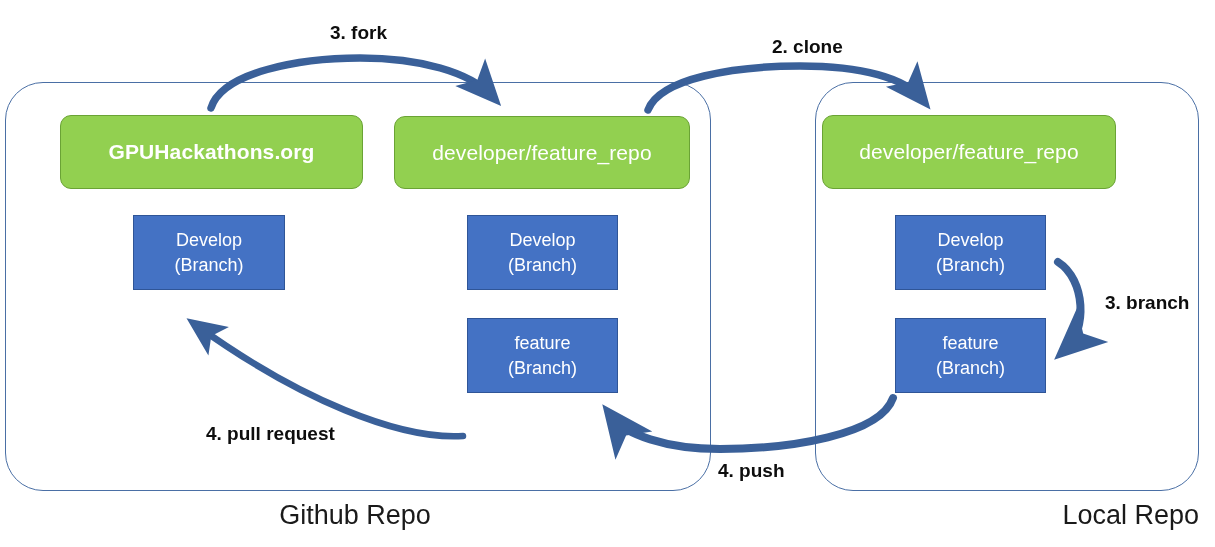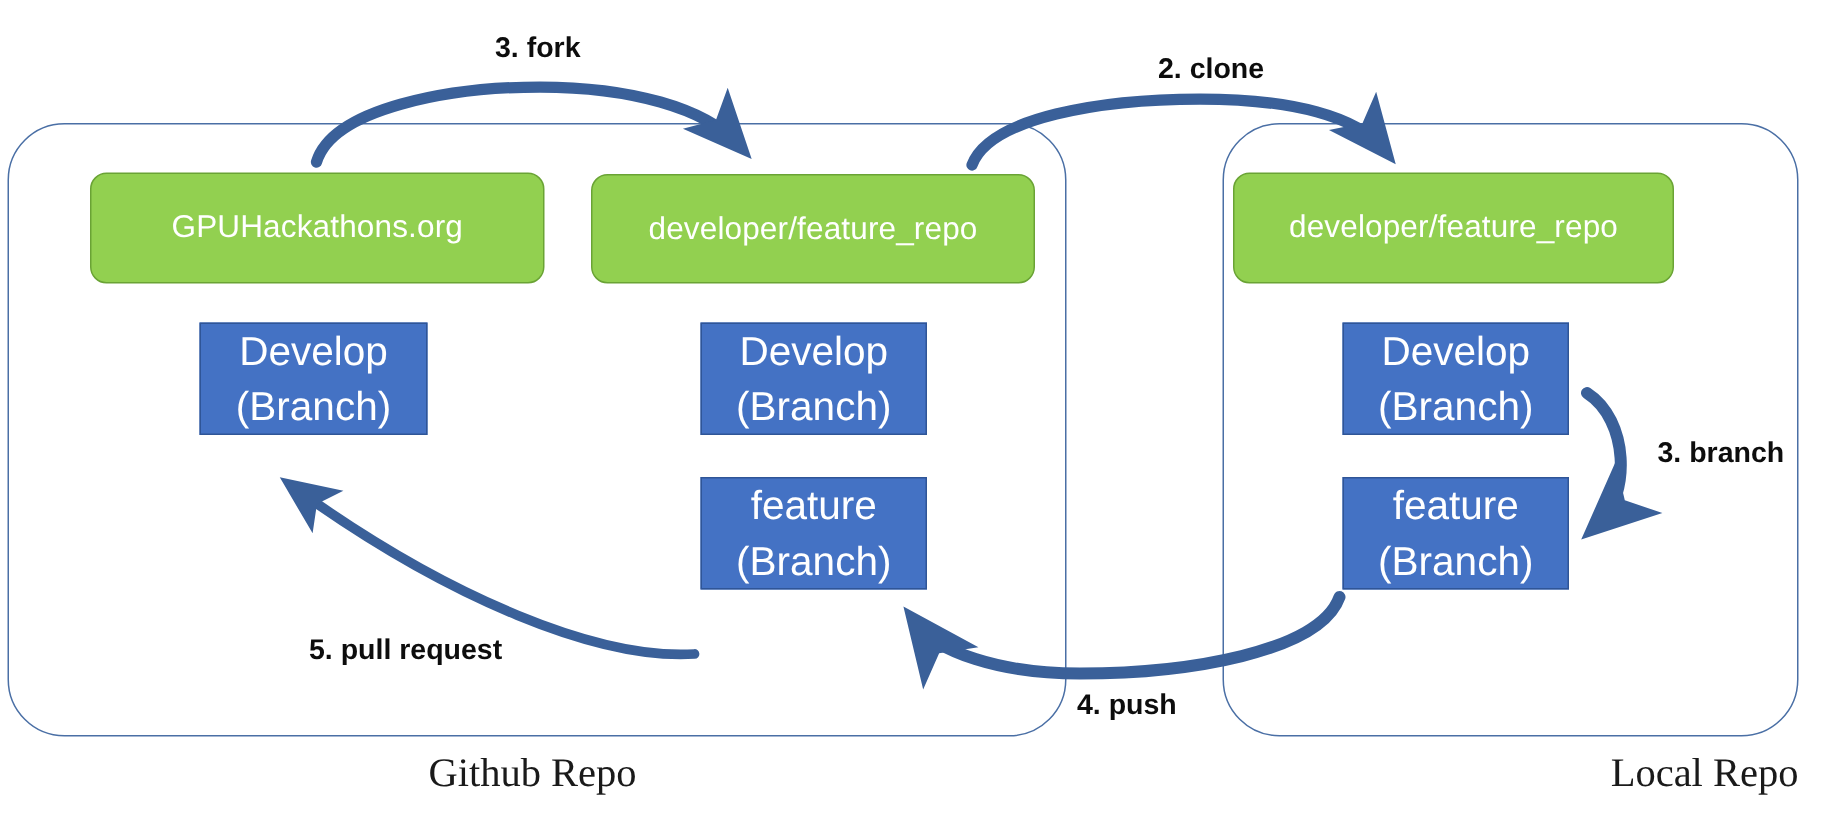--- a/index.html
+++ b/index.html
@@ -24,51 +24,52 @@
   }
   #github-repo-container { left: 5px;  top: 82px; width: 706px; height: 409px; }
   #local-repo-container  { left: 815px; top: 82px; width: 384px; height: 409px; }
 
   .repo-caption {
     position: absolute;
     font-size: 27px;
     color: #1a1a1a;
     text-align: center;
     white-space: nowrap;
-    font-family: Liberation Serif, serif;
+    font-family: Liberation Sans, sans-serif;
   }
   #github-repo-caption { left: 0px;   top: 500px; width: 710px; }
   #local-repo-caption  { left: 815px; top: 500px; width: 384px; text-align: right; }
 
   .green-box {
     position: absolute;
     background: #92D050;
     border: 1.2px solid #6AA335;
     border-radius: 11px;
     color: #ffffff;
     display: flex;
     align-items: center;
     justify-content: center;
     font-size: 21px;
     box-sizing: border-box;
     letter-spacing: 0.1px;
   }
-  #green-box-upstream      { left: 60px;  top: 115px; width: 303px; height: 74px; }
+  #green-box-upstream      { left: 60px;  top: 115px; width: 303px; height: 74px; font-weight: bold; }
   #green-box-fork          { left: 394px; top: 116px; width: 296px; height: 73px; }
   #green-box-local         { left: 822px; top: 115px; width: 294px; height: 74px; }
 
   .blue-box {
     position: absolute;
     background: #4472C4;
     border: 0.8px solid #2F5597;
     color: #ffffff;
     display: flex;
     flex-direction: column;
     align-items: center;
-    font-size: 27px;
+    justify-content: center;
+    font-size: 18px;
     line-height: 1.38;
     box-sizing: border-box;
   }
   #blue-box-gh-develop       { left: 133px; top: 215px; width: 152px; height: 75px; }
   #blue-box-fork-develop     { left: 467px; top: 215px; width: 151px; height: 75px; }
   #blue-box-fork-feature     { left: 467px; top: 318px; width: 151px; height: 75px; }
   #blue-box-local-develop    { left: 895px; top: 215px; width: 151px; height: 75px; }
   #blue-box-local-feature    { left: 895px; top: 318px; width: 151px; height: 75px; }
 
   .step-label {
@@ -166,18 +167,18 @@
 
   <div class="blue-box" id="blue-box-local-feature">
     <span>feature</span>
     <span>(Branch)</span>
   </div>
 
   <div class="step-label" id="label-fork">3. fork</div>
   <div class="step-label" id="label-clone">2. clone</div>
   <div class="step-label" id="label-branch">3. branch</div>
   <div class="step-label" id="label-push">4. push</div>
-  <div class="step-label" id="label-pullrequest">5. pull request</div>
+  <div class="step-label" id="label-pullrequest">4. pull request</div>
 
   <div class="repo-caption" id="github-repo-caption">Github Repo</div>
   <div class="repo-caption" id="local-repo-caption">Local Repo</div>
 
 </div>
 
 </body></html>

